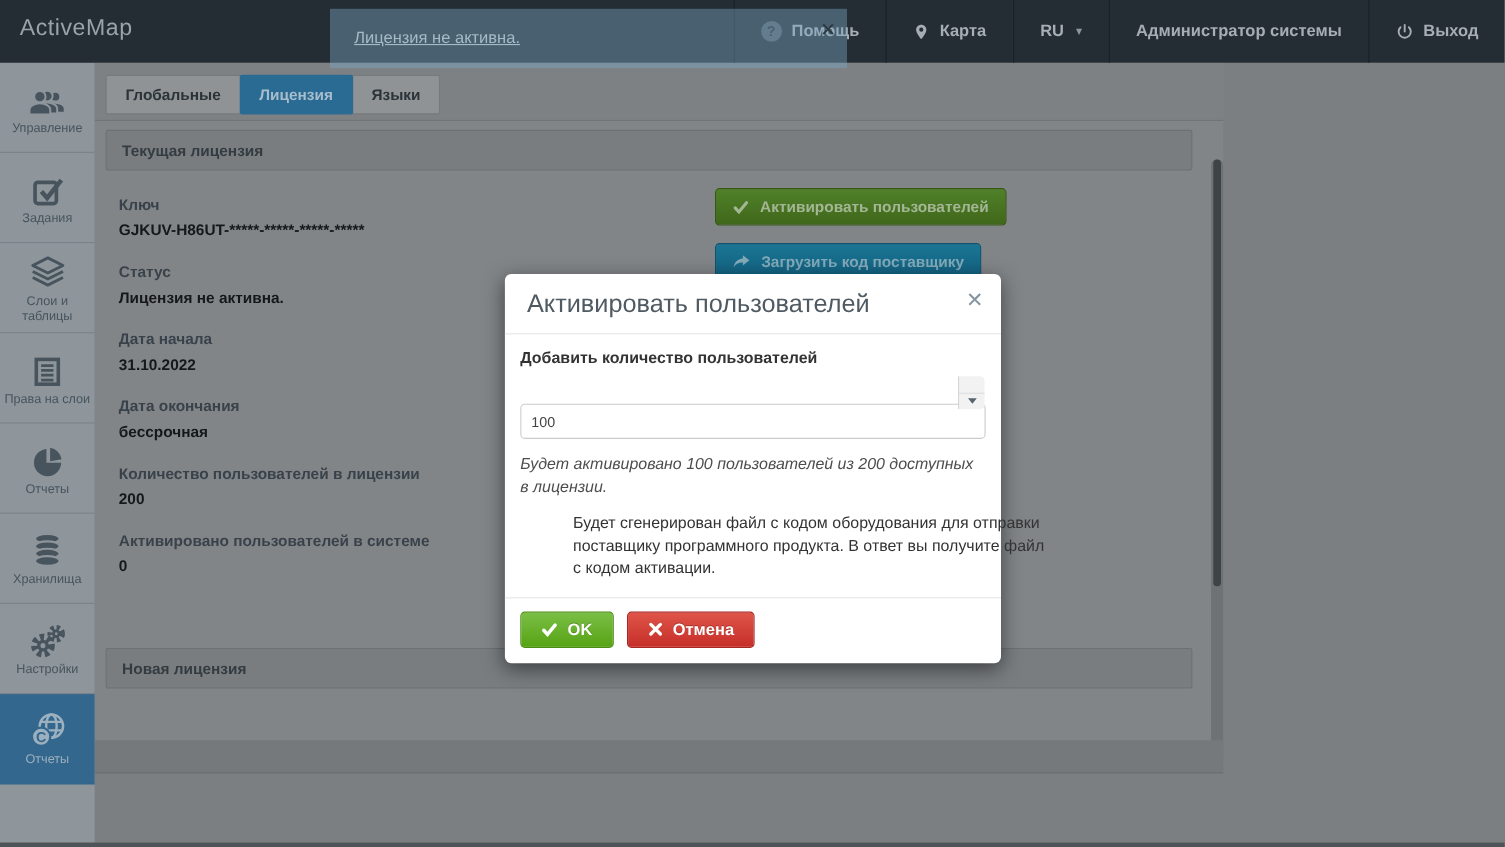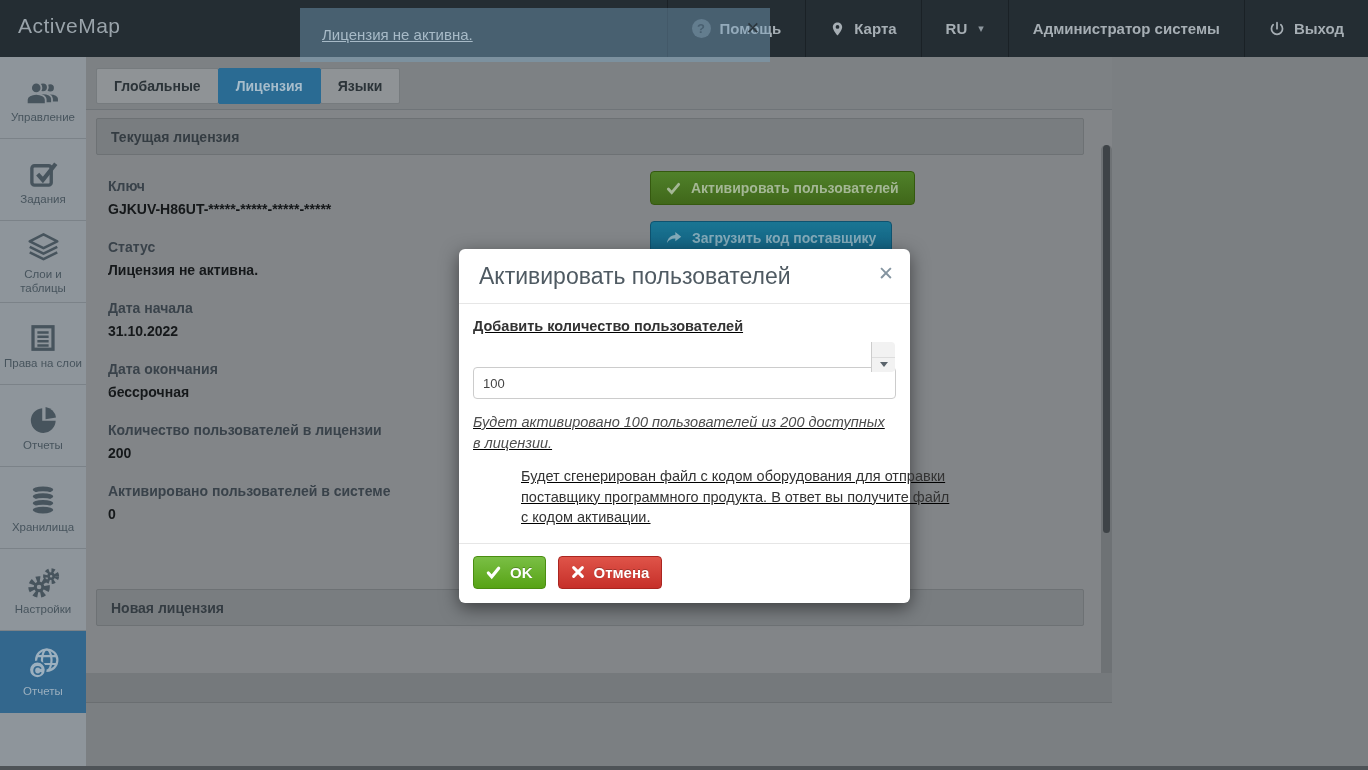--- a/index.html
+++ b/index.html
@@ -55,33 +55,33 @@
   .scroll-thumb { position:absolute; left:2px; top:0; width:7px; height:388px; background:#3e4347; border-radius:4px; cursor:pointer; }
 
   .footer-band { position:absolute; left:86px; top:673px; width:1026px; height:30px; background:#75797c; border-bottom:1px solid #6a6e71; z-index:4; }
   .bottom-strip { position:absolute; left:0; top:766px; width:1368px; height:4px; background:#4e5357; z-index:6; }
 
   
   .modal { position:absolute; left:459px; top:249px; width:451px; background:#ffffff; border-radius:6px; box-shadow:0 5px 18px rgba(0,0,0,.5); z-index:100; }
   .modal-head { position:relative; padding:14px 20px 13px 20px; border-bottom:1px solid #e6e6e6; }
   .modal-title { font-size:23px; color:#4f5a62; }
   .modal-close { position:absolute; right:16px; top:13px; font-size:19px; font-weight:bold; color:#8494a0; cursor:pointer; }
-  .modal-body { padding:14px 14px 0 14px;text-decoration:underline; }
+  .modal-body { padding:14px 14px 0 14px; }
   .input-label { font-size:14.5px; font-weight:bold; color:#333; margin-bottom:7px; }
   .num-wrap { position:relative; margin-bottom:13px; }
   .num-input { width:100%; height:32px; border:1px solid #ccc; border-radius:4px; font-size:13px; color:#444; padding:0 30px 0 9px; font-family:inherit; outline:none;margin-top:26px; }
   .spinner { position:absolute; right:1px; top:1px; width:24px; height:30px; background:#f2f2f2; border-left:1px solid #ccc; border-radius:0 4px 4px 0; display:flex; flex-direction:column; }
   .spin-btn { flex:1; display:flex; align-items:center; justify-content:center; cursor:pointer; }
   .spin-btn.up { border-bottom:1px solid #ddd; }
   .arr-up { width:0; height:0; border-left:4px solid transparent; border-right:4px solid transparent; border-bottom:5px solid #5a6artist; border-bottom-color:#5a646c; }
   .arr-down { width:0; height:0; border-left:4px solid transparent; border-right:4px solid transparent; border-top:5px solid #5a646c; }
   .note-italic { font-style:italic; font-size:14.5px; color:#4d4d4d; line-height:1.42; margin-bottom:13px; width:415px; }
   .note { font-size:14.5px; color:#333; line-height:1.42; margin-bottom:15px; width:430px;margin-left:48px; }
   .modal-foot { border-top:1px solid #e6e6e6; padding:12px 14px 14px 14px; display:flex; gap:12px; }
-  .m-btn { display:flex; align-items:center; gap:9px; height:33px; padding:0 12px; border-radius:4px; font-size:15px; font-weight:bold; color:#fff; cursor:pointer; text-shadow:0 -1px 0 rgba(0,0,0,.25); }
+  .m-btn { display:flex; align-items:center; gap:9px; height:33px; padding:0 18px; border-radius:4px; font-size:15px; font-weight:bold; color:#fff; cursor:pointer; text-shadow:0 -1px 0 rgba(0,0,0,.25); }
   .btn-ok { background:linear-gradient(#7abf45,#57a315); border:1px solid #4a8d11; }
   .btn-cancel { background:linear-gradient(#df5449,#c62f29); border:1px solid #aa2520; }
 </style>
 </head>
 <body>
 
 <div id="app">
 
   <div class="header">
     <div class="logo">ActiveMap</div>

